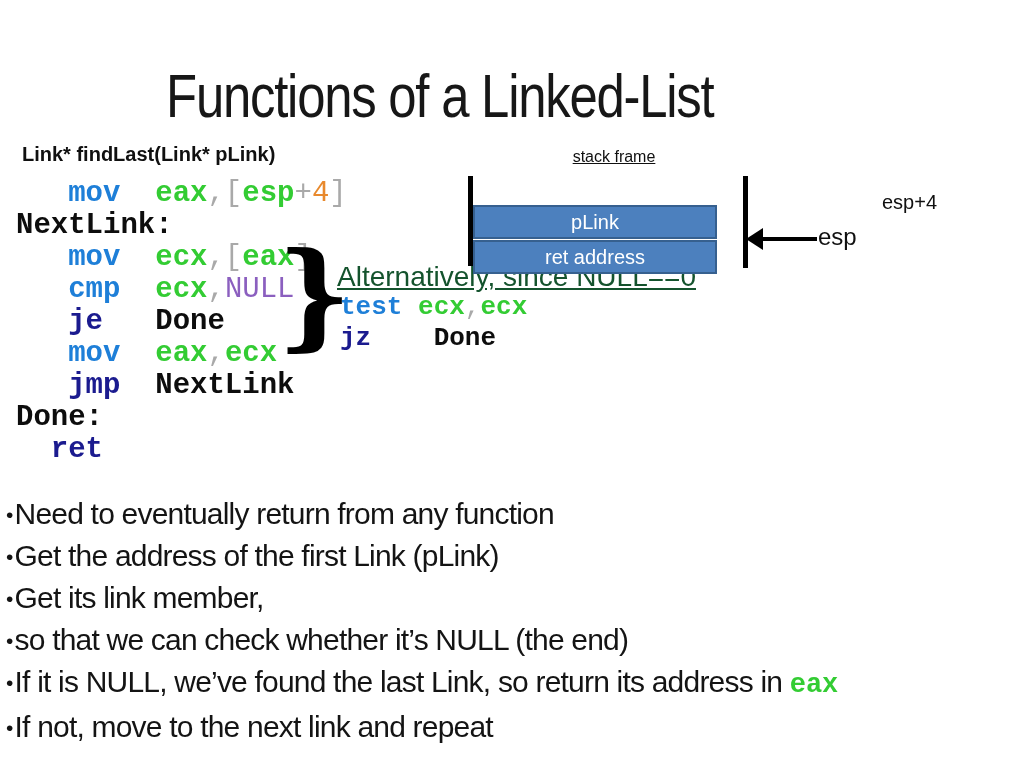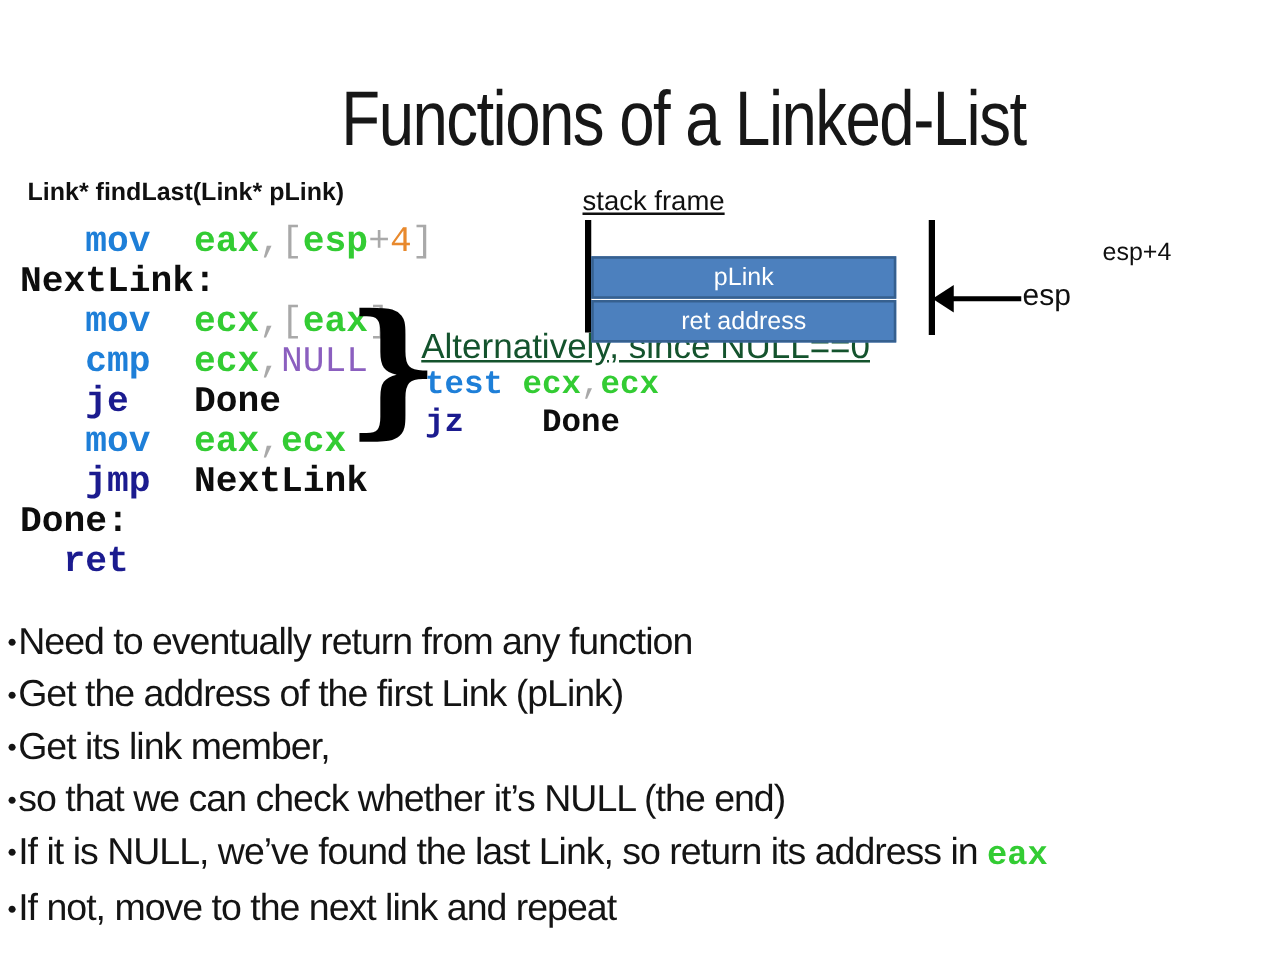--- a/index.html
+++ b/index.html
@@ -4,21 +4,21 @@
 <style>
   html,body{margin:0;padding:0}
   body{
     width:1024px;height:768px;position:relative;overflow:hidden;
     background:#ffffff;color:#141414;
     font-family:"Liberation Sans", sans-serif;
   }
   .abs{position:absolute}
 
   
-  .title-wrap{top:60px;left:0;width:880px;text-align:right}
+  .title-wrap{top:60px;left:0;width:880px;text-align:center}
   .title{
     display:inline-block;font-size:62px;letter-spacing:-1.5px;white-space:nowrap;
     transform:scaleX(0.82);transform-origin:center;color:#171717;
   }
 
   
   .fn-sig{left:22px;top:143px;font-size:20px;font-weight:bold;color:#101010;white-space:nowrap}
 
   
   .code{
@@ -44,21 +44,21 @@
 
   
   .alt-heading{left:337px;top:261px;font-size:28px;text-decoration:underline;color:#14532d;white-space:nowrap}
   .alt-code{
     left:340px;top:292px;
     font-family:Liberation Mono, monospace;font-weight:bold;
     font-size:26px;line-height:31px;white-space:pre;color:#0d0d0d;
   }
 
   
-  .sf-label{left:466px;top:148px;width:270px;text-align:left;font-size:22px;text-decoration:underline;color:#101010}
+  .sf-label{left:479px;top:148px;width:270px;text-align:center;font-size:16px;text-decoration:underline;color:#101010}
   .sf-bar{width:5px;background:#000}
   .sf-bar-left{left:468px;top:176px;height:90px}
   .sf-bar-right{left:743px;top:176px;height:92px}
   .sf-row{
     left:473px;width:244px;box-sizing:border-box;
     background:var(--c-box-fill);border:2px solid var(--c-box-border);
     color:#fff;font-size:20px;display:flex;align-items:center;justify-content:center;margin-top:17px;
   }
   .sf-row-1{top:188px;height:34px}
   .sf-row-2{top:223px;height:34px}

